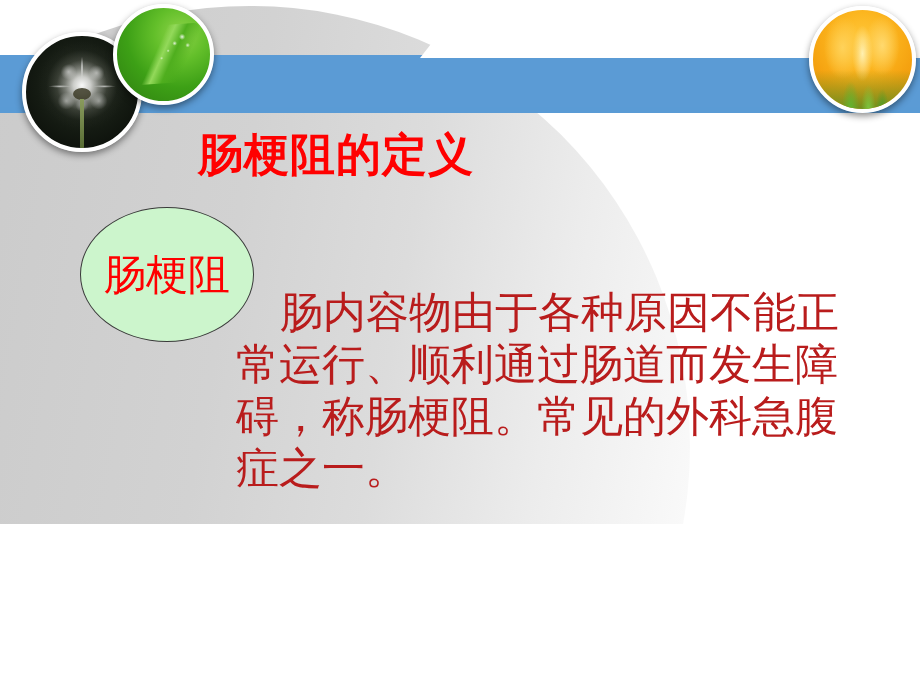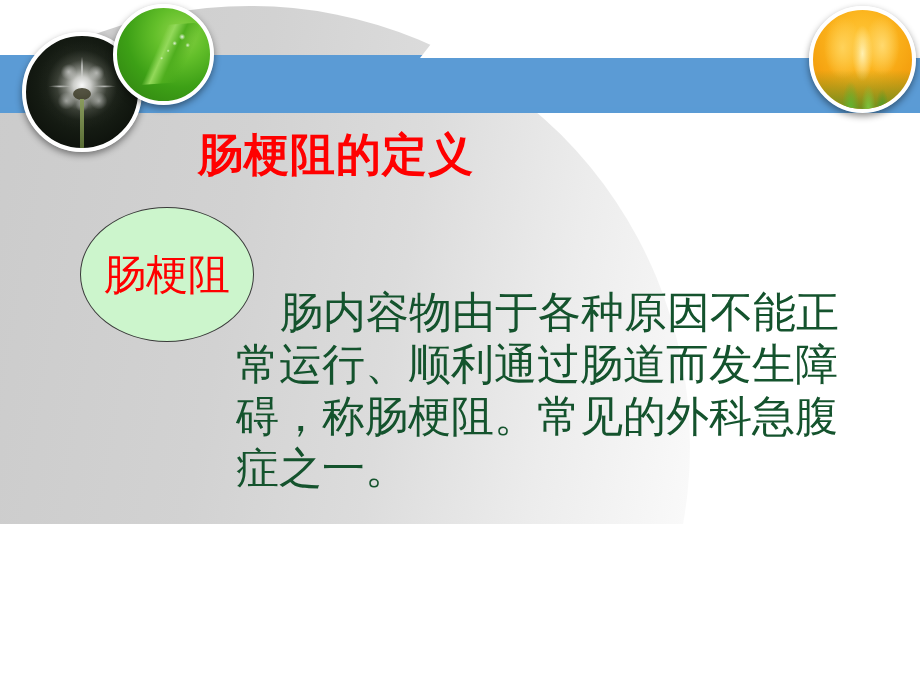--- a/index.html
+++ b/index.html
@@ -221,21 +221,21 @@
   }
 
   
   .body-text {
     position: absolute;
     left: 236px;
     top: 286px;
     width: 620px;
     font-size: 43px;
     line-height: 52px;
-    color: #14532d;
+    color: #b91c1c;
     text-indent: 44px;
     letter-spacing: 0px;
   }
 </style>
 </head>
 <body>
 
 <div class="slide">
 
   <div class="bg-circle"></div>

